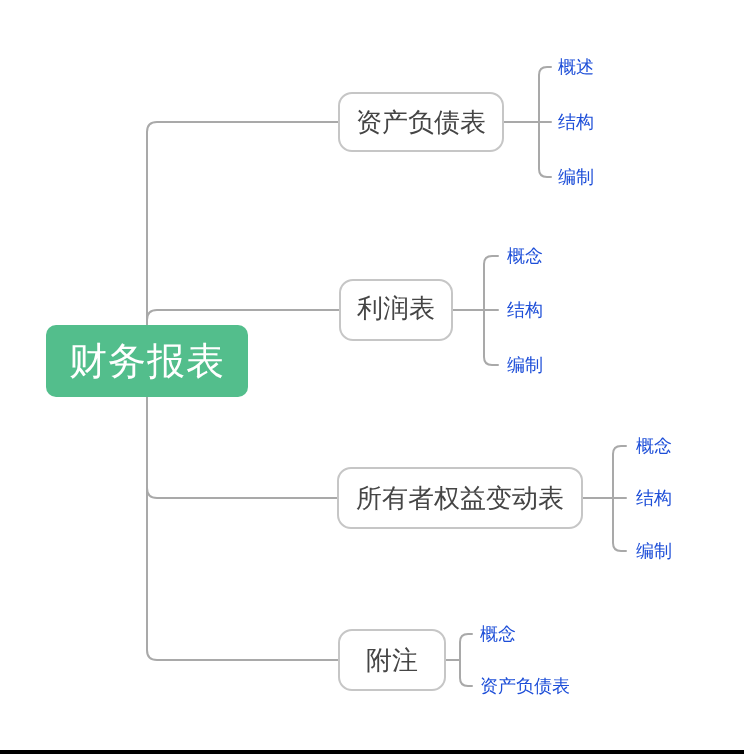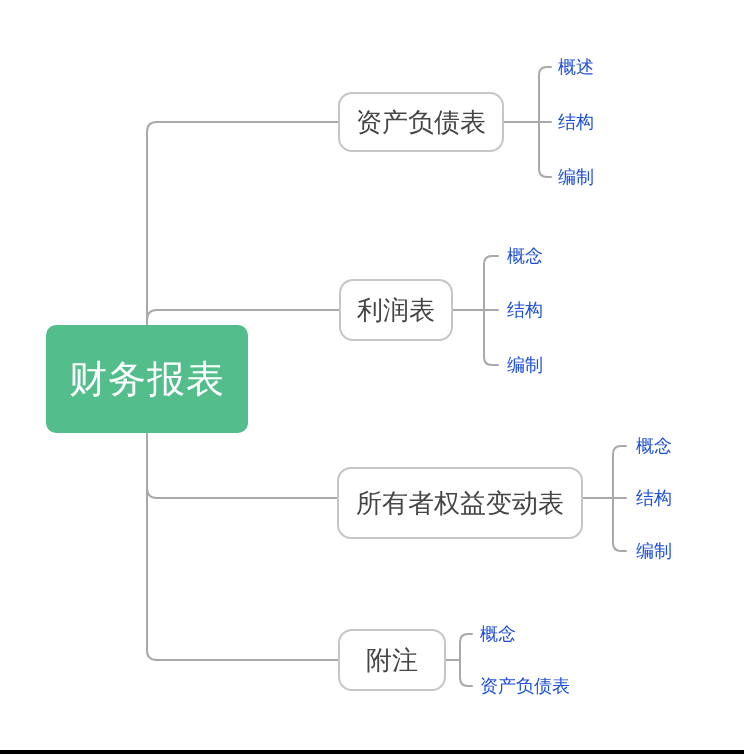--- a/index.html
+++ b/index.html
@@ -85,27 +85,27 @@
     <path d="M 453 310 L 498 310"></path>
     <path d="M 498 256 L 492 256 Q 484 256 484 264 L 484 357 Q 484 365 492 365 L 498 365"></path>
 
     <path d="M 583 498 L 626 498"></path>
     <path d="M 626 446 L 621 446 Q 613 446 613 454 L 613 543 Q 613 551 621 551 L 626 551"></path>
 
     <path d="M 427 660 L 460 660"></path>
     <path d="M 472 634 L 468 634 Q 460 634 460 642 L 460 678 Q 460 686 468 686 L 472 686"></path>
   </svg>
 
-  <div class="node root-node" style="left:46px; top:325px; width:202px; height:108px;">财务报表</div>
+  <div class="node root-node" style="left:46px; top:325px; width:202px; height:72px;">财务报表</div>
 
   <div class="node branch-node" style="left:338px; top:92px; width:166px; height:60px;">资产负债表</div>
 
-  <div class="node branch-node" style="left:339px; top:279px; width:114px; height:62px;">利润表</div>
+  <div class="node branch-node" style="left:339px; top:279px; width:114px; height:62px;font-family:Liberation Mono, monospace;">利润表</div>
 
-  <div class="node branch-node" style="left:337px; top:467px; width:246px; height:72px;">所有者权益变动表</div>
+  <div class="node branch-node" style="left:337px; top:467px; width:246px; height:62px;">所有者权益变动表</div>
 
   <div class="node branch-node" style="left:338px; top:629px; width:108px; height:62px;">附注</div>
 
   <span class="subtopic" style="left:558px; top:67px;">概述</span>
   <span class="subtopic" style="left:558px; top:122px;">结构</span>
   <span class="subtopic" style="left:558px; top:177px;">编制</span>
 
   <span class="subtopic" style="left:507px; top:256px;">概念</span>
   <span class="subtopic" style="left:507px; top:310px;">结构</span>
   <span class="subtopic" style="left:507px; top:365px;">编制</span>

